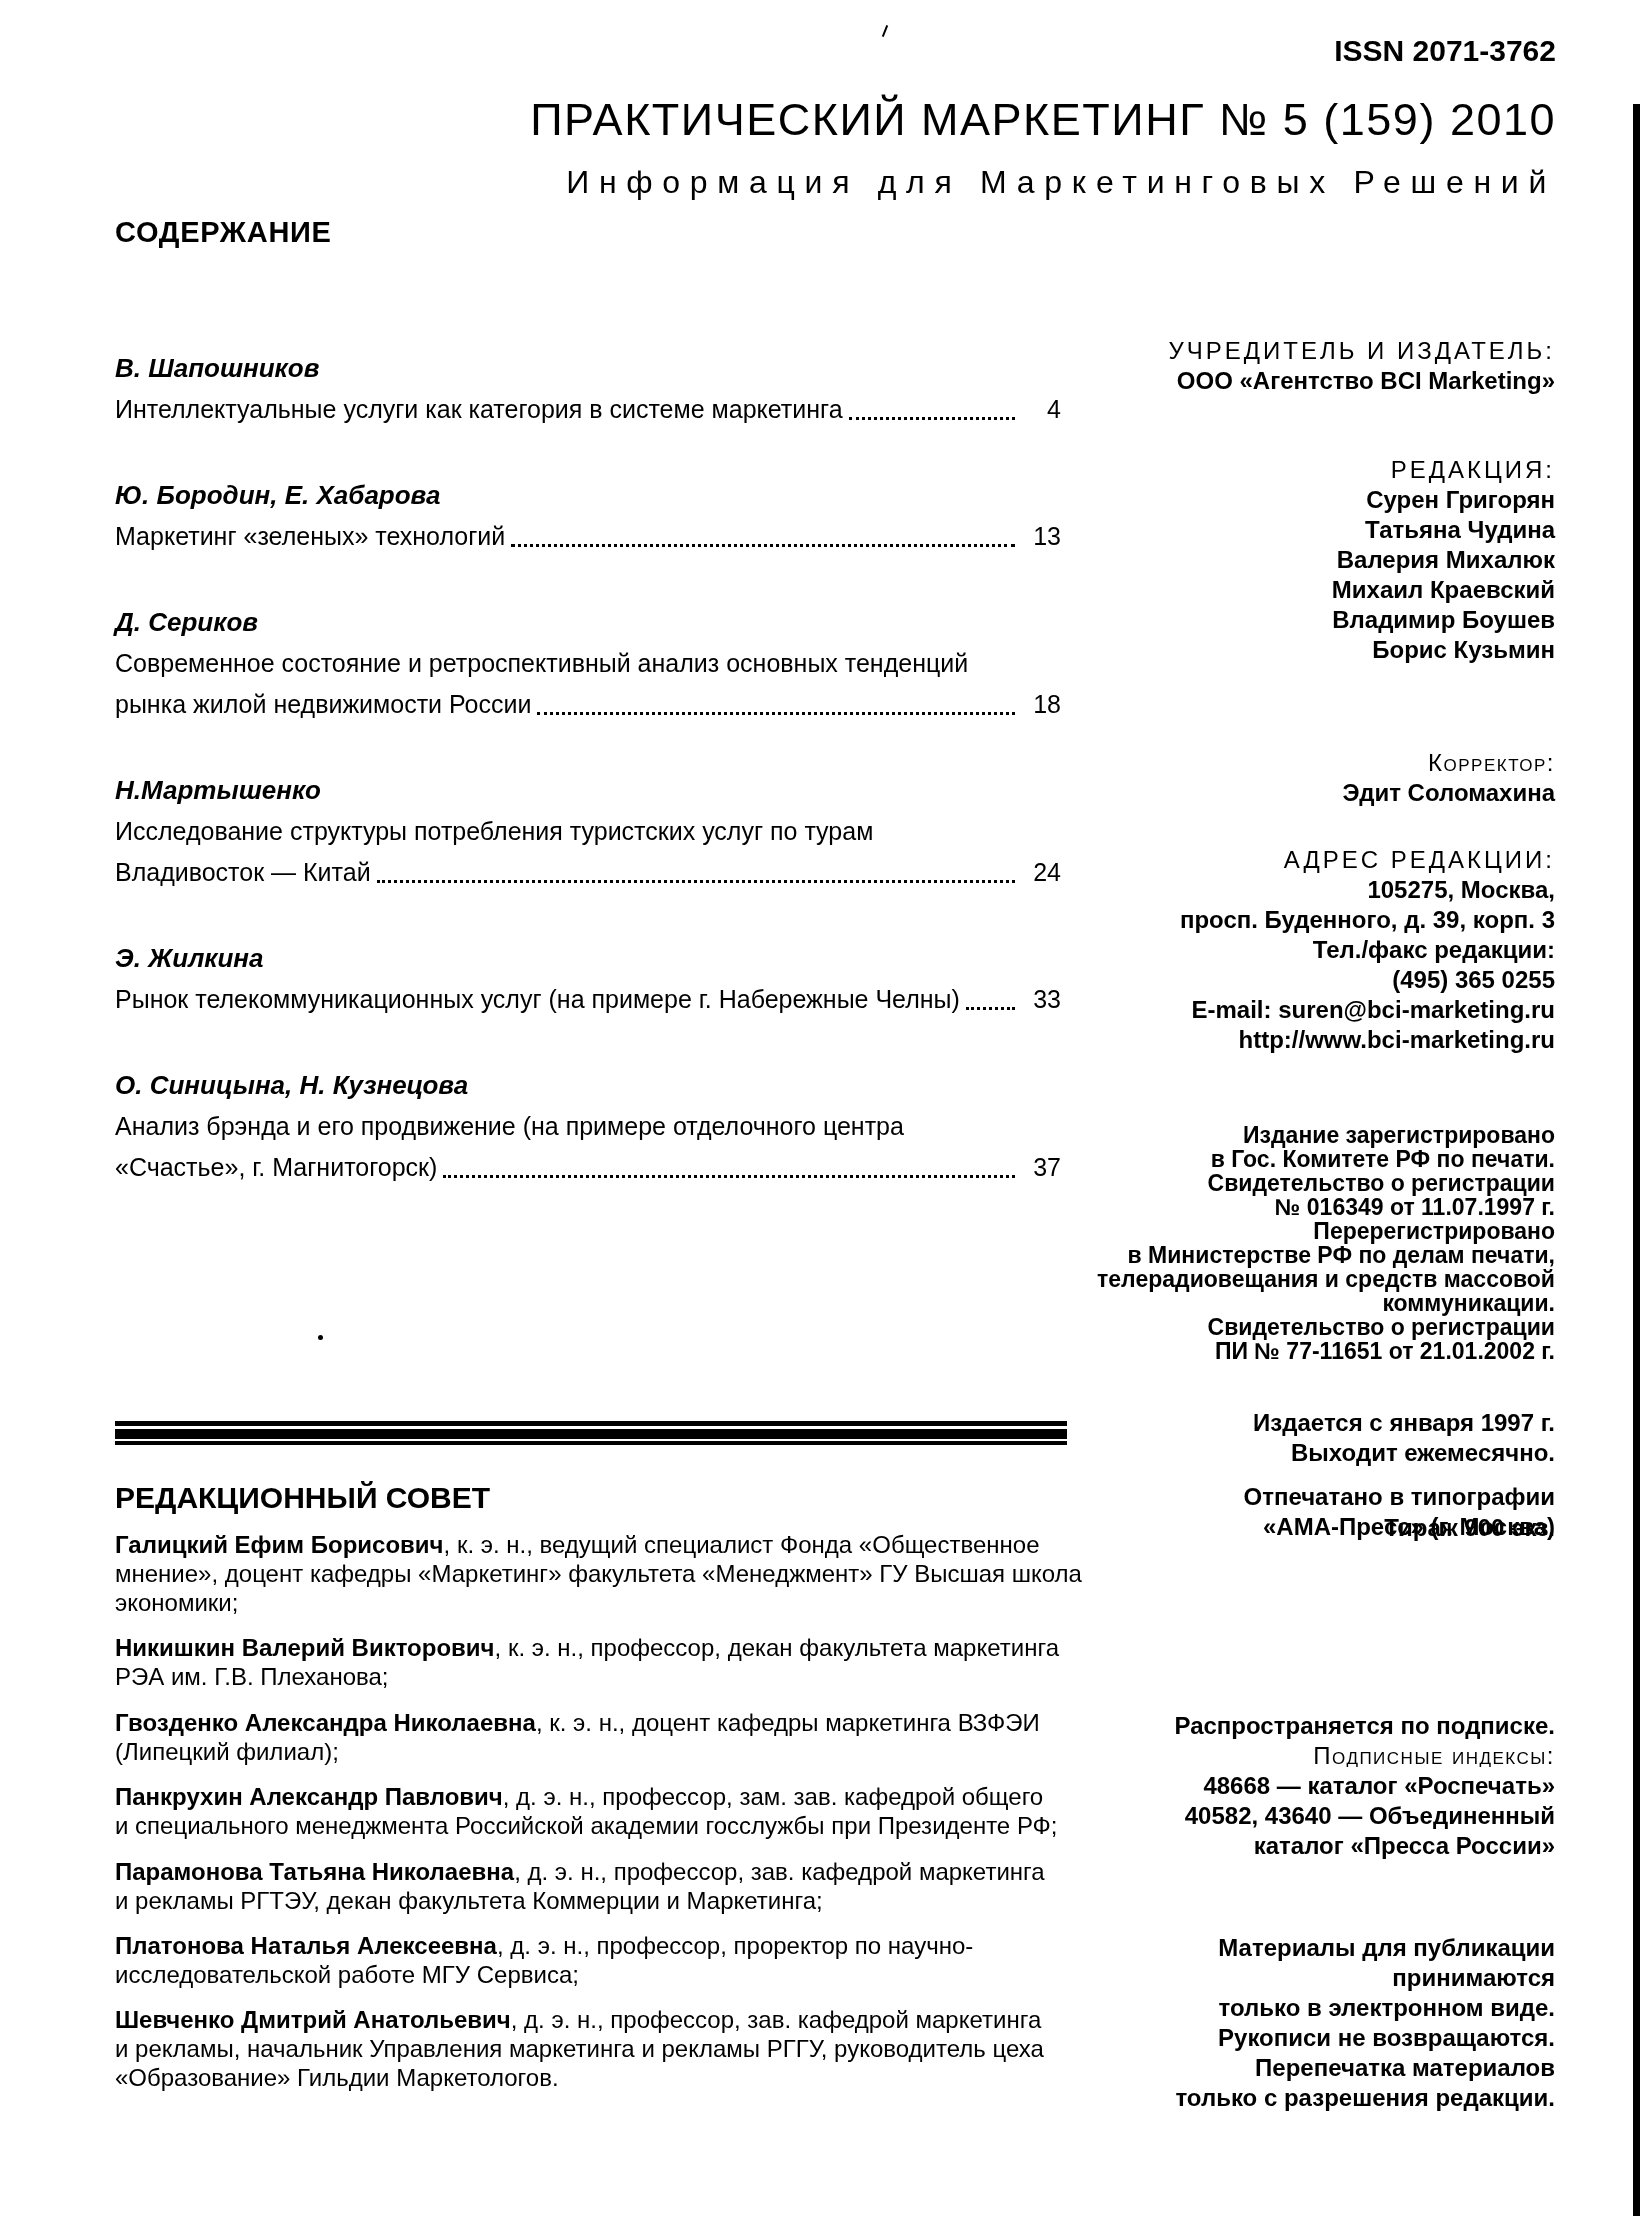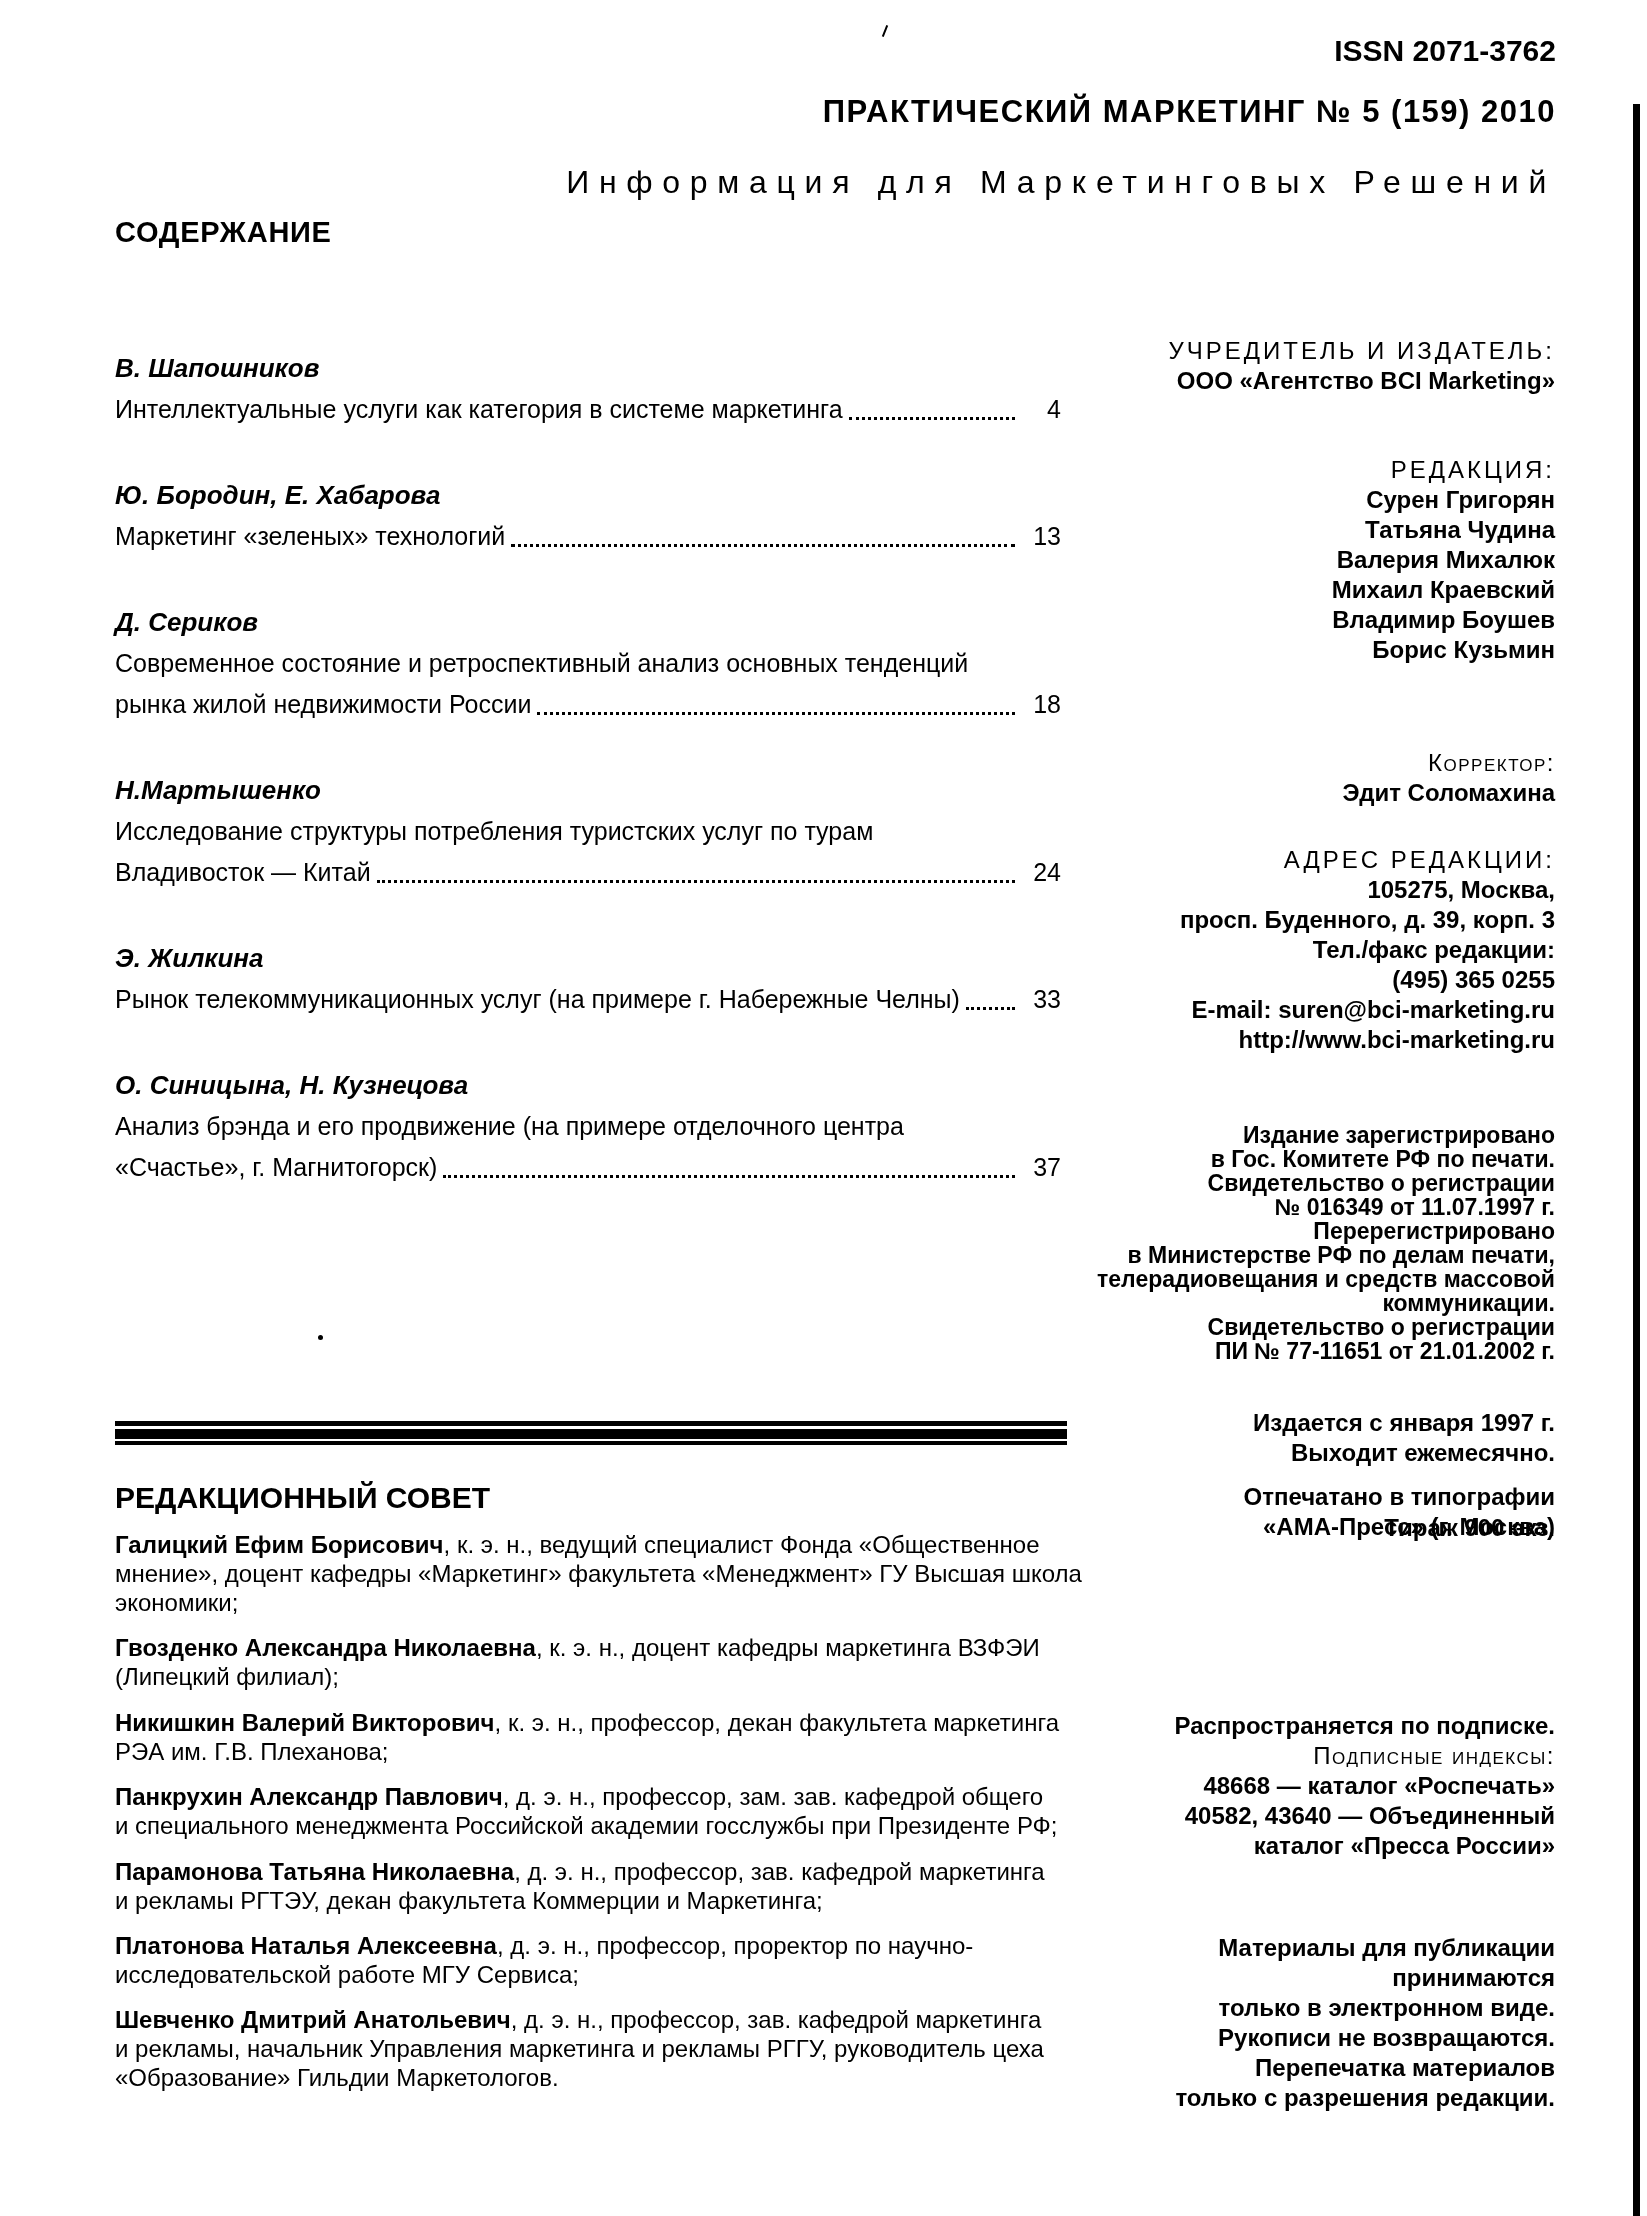--- a/index.html
+++ b/index.html
@@ -9,21 +9,21 @@
     font-family:"Liberation Sans", sans-serif;
     overflow:hidden;
   }
   .preline { white-space:pre-line; }
   .bold { font-weight:bold; }
 
   
   #issn { position:absolute; top:34px; right:91px; font-size:30px; font-weight:bold; }
   #journal-title {
     position:absolute; top:94px; right:91px;
-    font-size:31px; font-weight:bold; letter-spacing:1.5px; white-space:nowrap;margin-left:29px;
+    font-size:45px; font-weight:normal; letter-spacing:1.5px; white-space:nowrap;margin-left:29px;
   }
   #journal-subtitle {
     position:absolute; top:164px; right:91px;
     font-size:32px; font-weight:normal; letter-spacing:9.7px; white-space:nowrap;
   }
 
   
   #toc-heading { position:absolute; left:115px; top:216px; font-size:29px; font-weight:bold; letter-spacing:0.7px; }
   #toc { position:absolute; left:115px; top:348px; width:946px; }
   .toc-entry { margin-bottom:45px; }
@@ -213,24 +213,24 @@
     <div class="r2"></div>
     <div class="r3"></div>
 </div>
 
 <div id="board-heading">РЕДАКЦИОННЫЙ СОВЕТ</div>
 
 <div id="board">
   <p class="member"><span class="member-name">Галицкий Ефим Борисович</span><span class="member-details preline">, к. э. н., ведущий специалист Фонда «Общественное
 мнение», доцент кафедры  «Маркетинг» факультета «Менеджмент» ГУ Высшая школа
 экономики;</span></p>
+  <p class="member"><span class="member-name">Никишкин Валерий Викторович</span><span class="member-details preline">, к. э. н.,  профессор, декан факультета маркетинга
+РЭА им. Г.В. Плеханова;</span></p>
   <p class="member"><span class="member-name">Гвозденко Александра Николаевна</span><span class="member-details preline">, к. э. н., доцент  кафедры маркетинга ВЗФЭИ
 (Липецкий филиал);</span></p>
-  <p class="member"><span class="member-name">Никишкин Валерий Викторович</span><span class="member-details preline">, к. э. н.,  профессор, декан факультета маркетинга
-РЭА им. Г.В. Плеханова;</span></p>
   <p class="member"><span class="member-name">Панкрухин Александр Павлович</span><span class="member-details preline">, д. э. н., профессор, зам. зав. кафедрой общего
 и специального менеджмента Российской академии госслужбы при Президенте РФ;</span></p>
   <p class="member"><span class="member-name">Парамонова Татьяна Николаевна</span><span class="member-details preline">, д. э. н., профессор, зав. кафедрой маркетинга
 и рекламы РГТЭУ, декан факультета Коммерции и Маркетинга;</span></p>
   <p class="member"><span class="member-name">Платонова Наталья Алексеевна</span><span class="member-details preline">, д. э. н., профессор, проректор по научно-
 исследовательской работе МГУ Сервиса;</span></p>
   <p class="member"><span class="member-name">Шевченко Дмитрий Анатольевич</span><span class="member-details preline">, д. э. н., профессор, зав. кафедрой маркетинга
 и рекламы, начальник Управления маркетинга и рекламы РГГУ, руководитель цеха
 «Образование» Гильдии Маркетологов.</span></p>
 </div>

